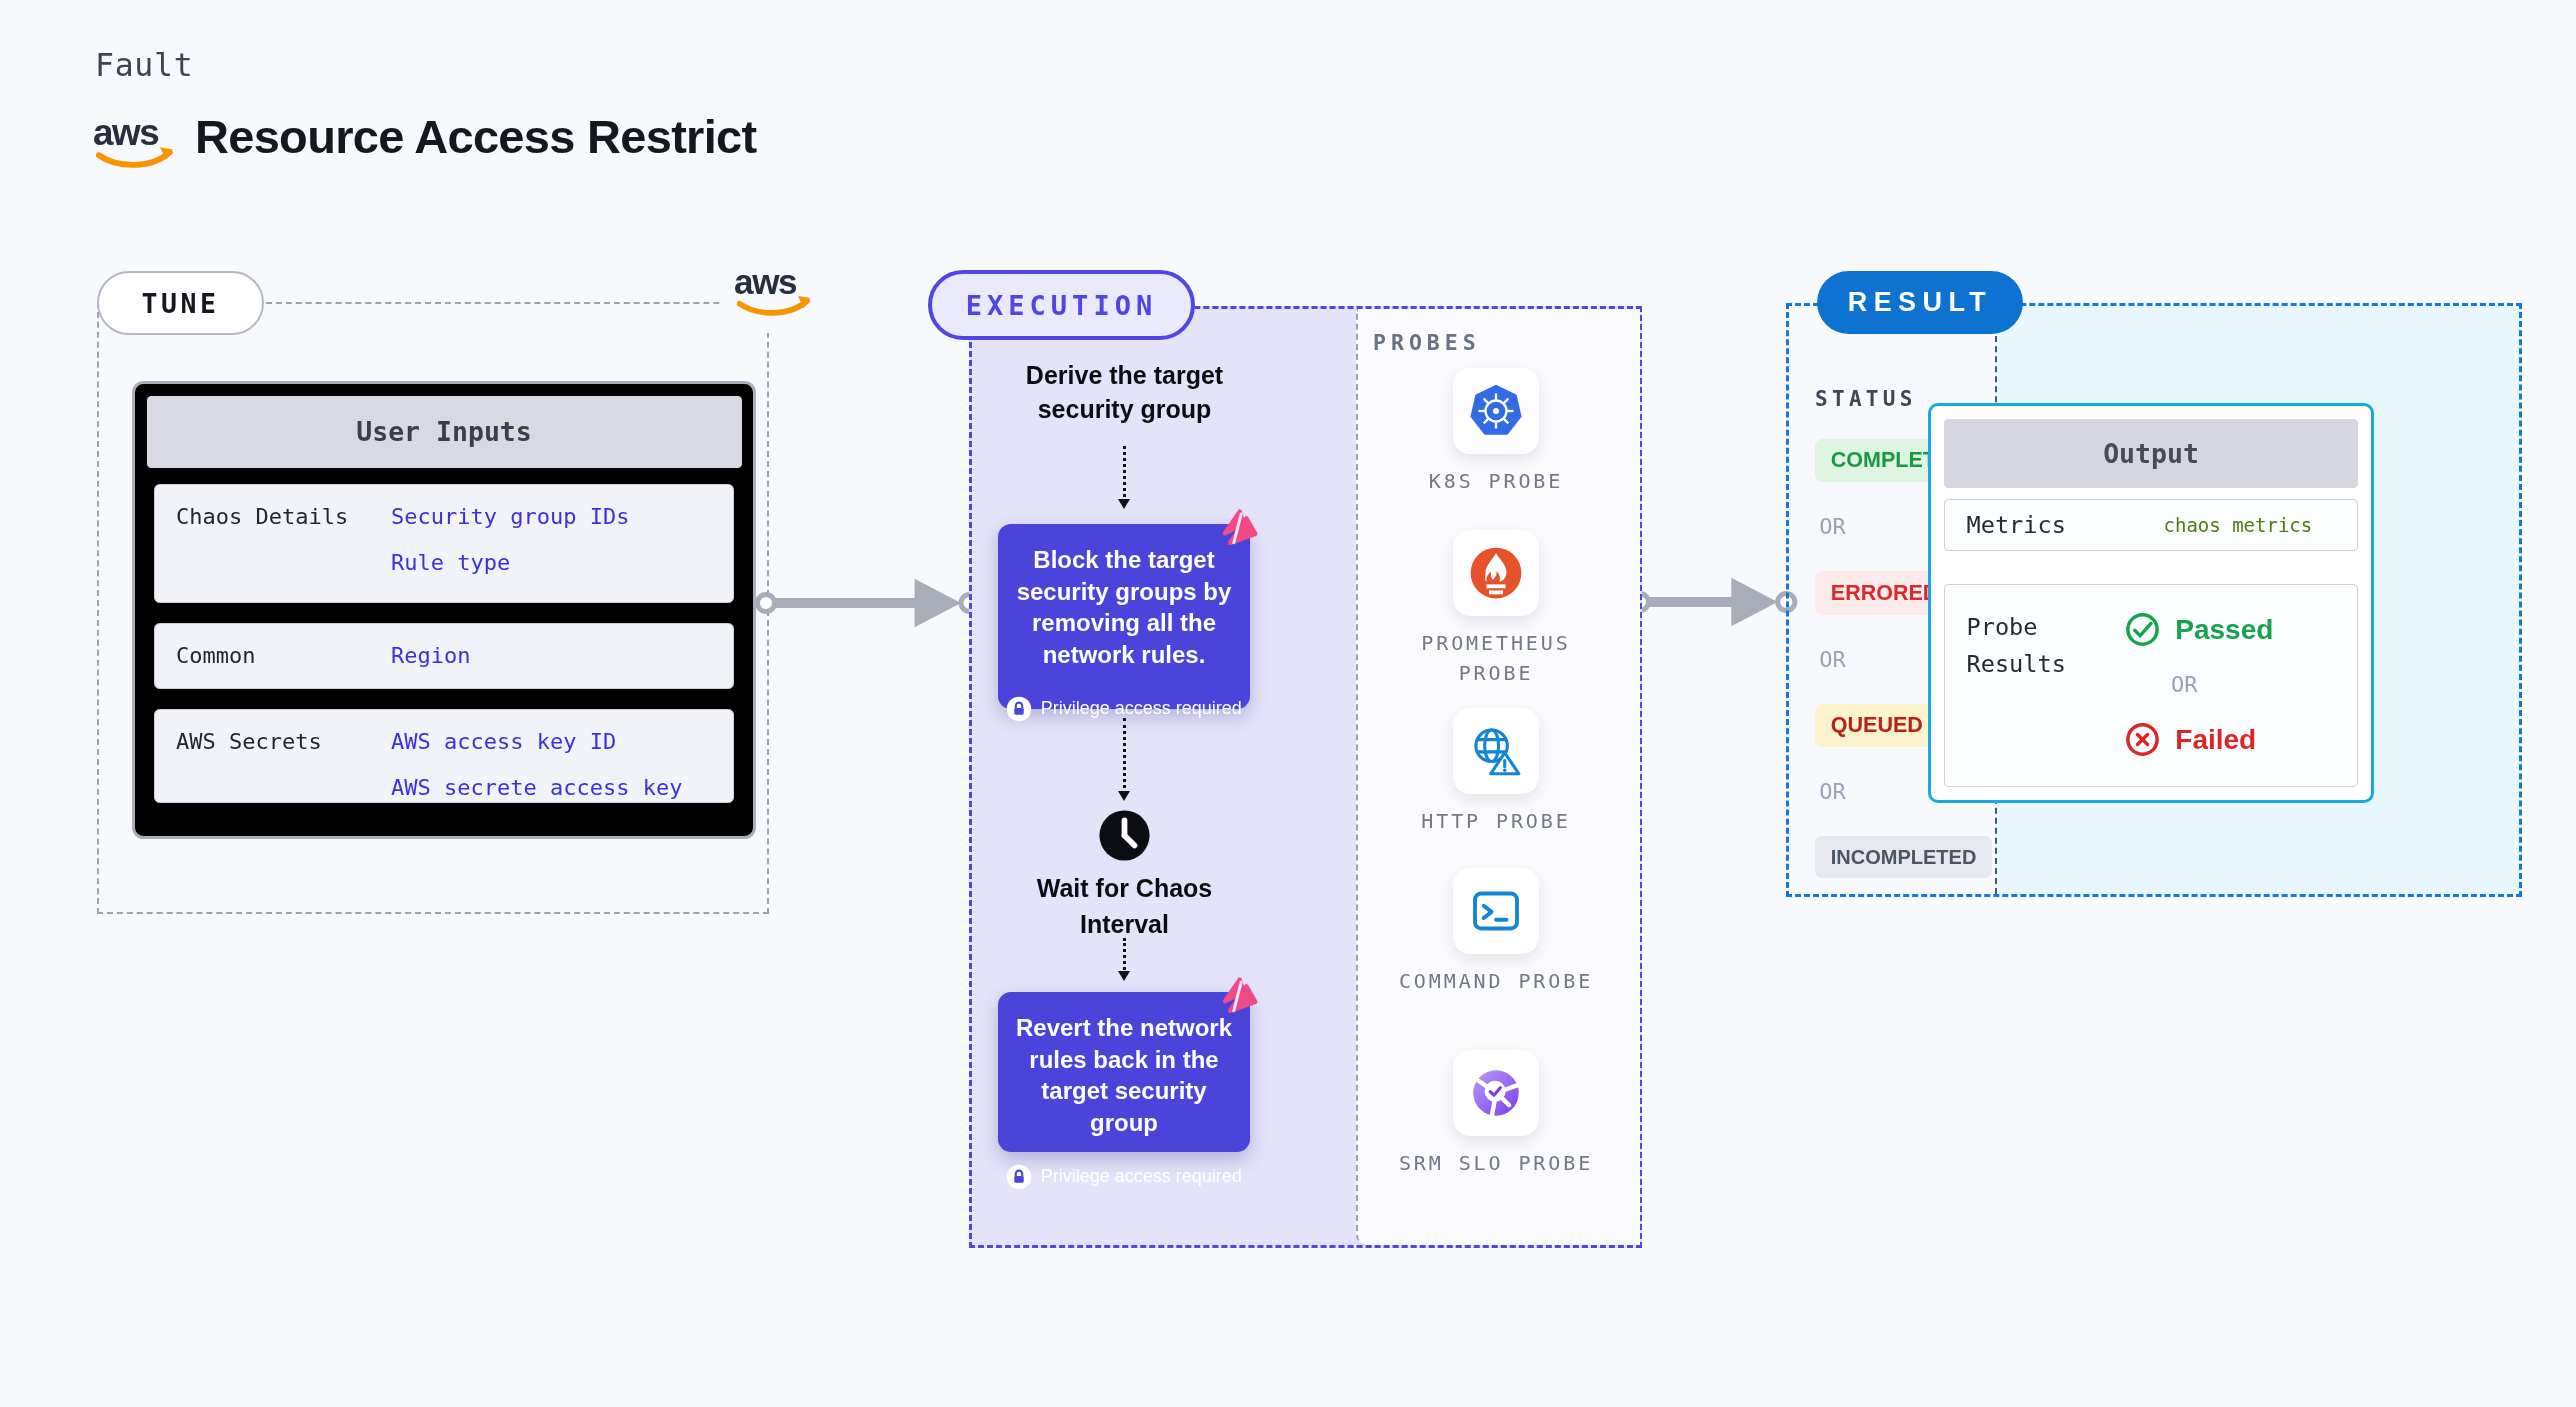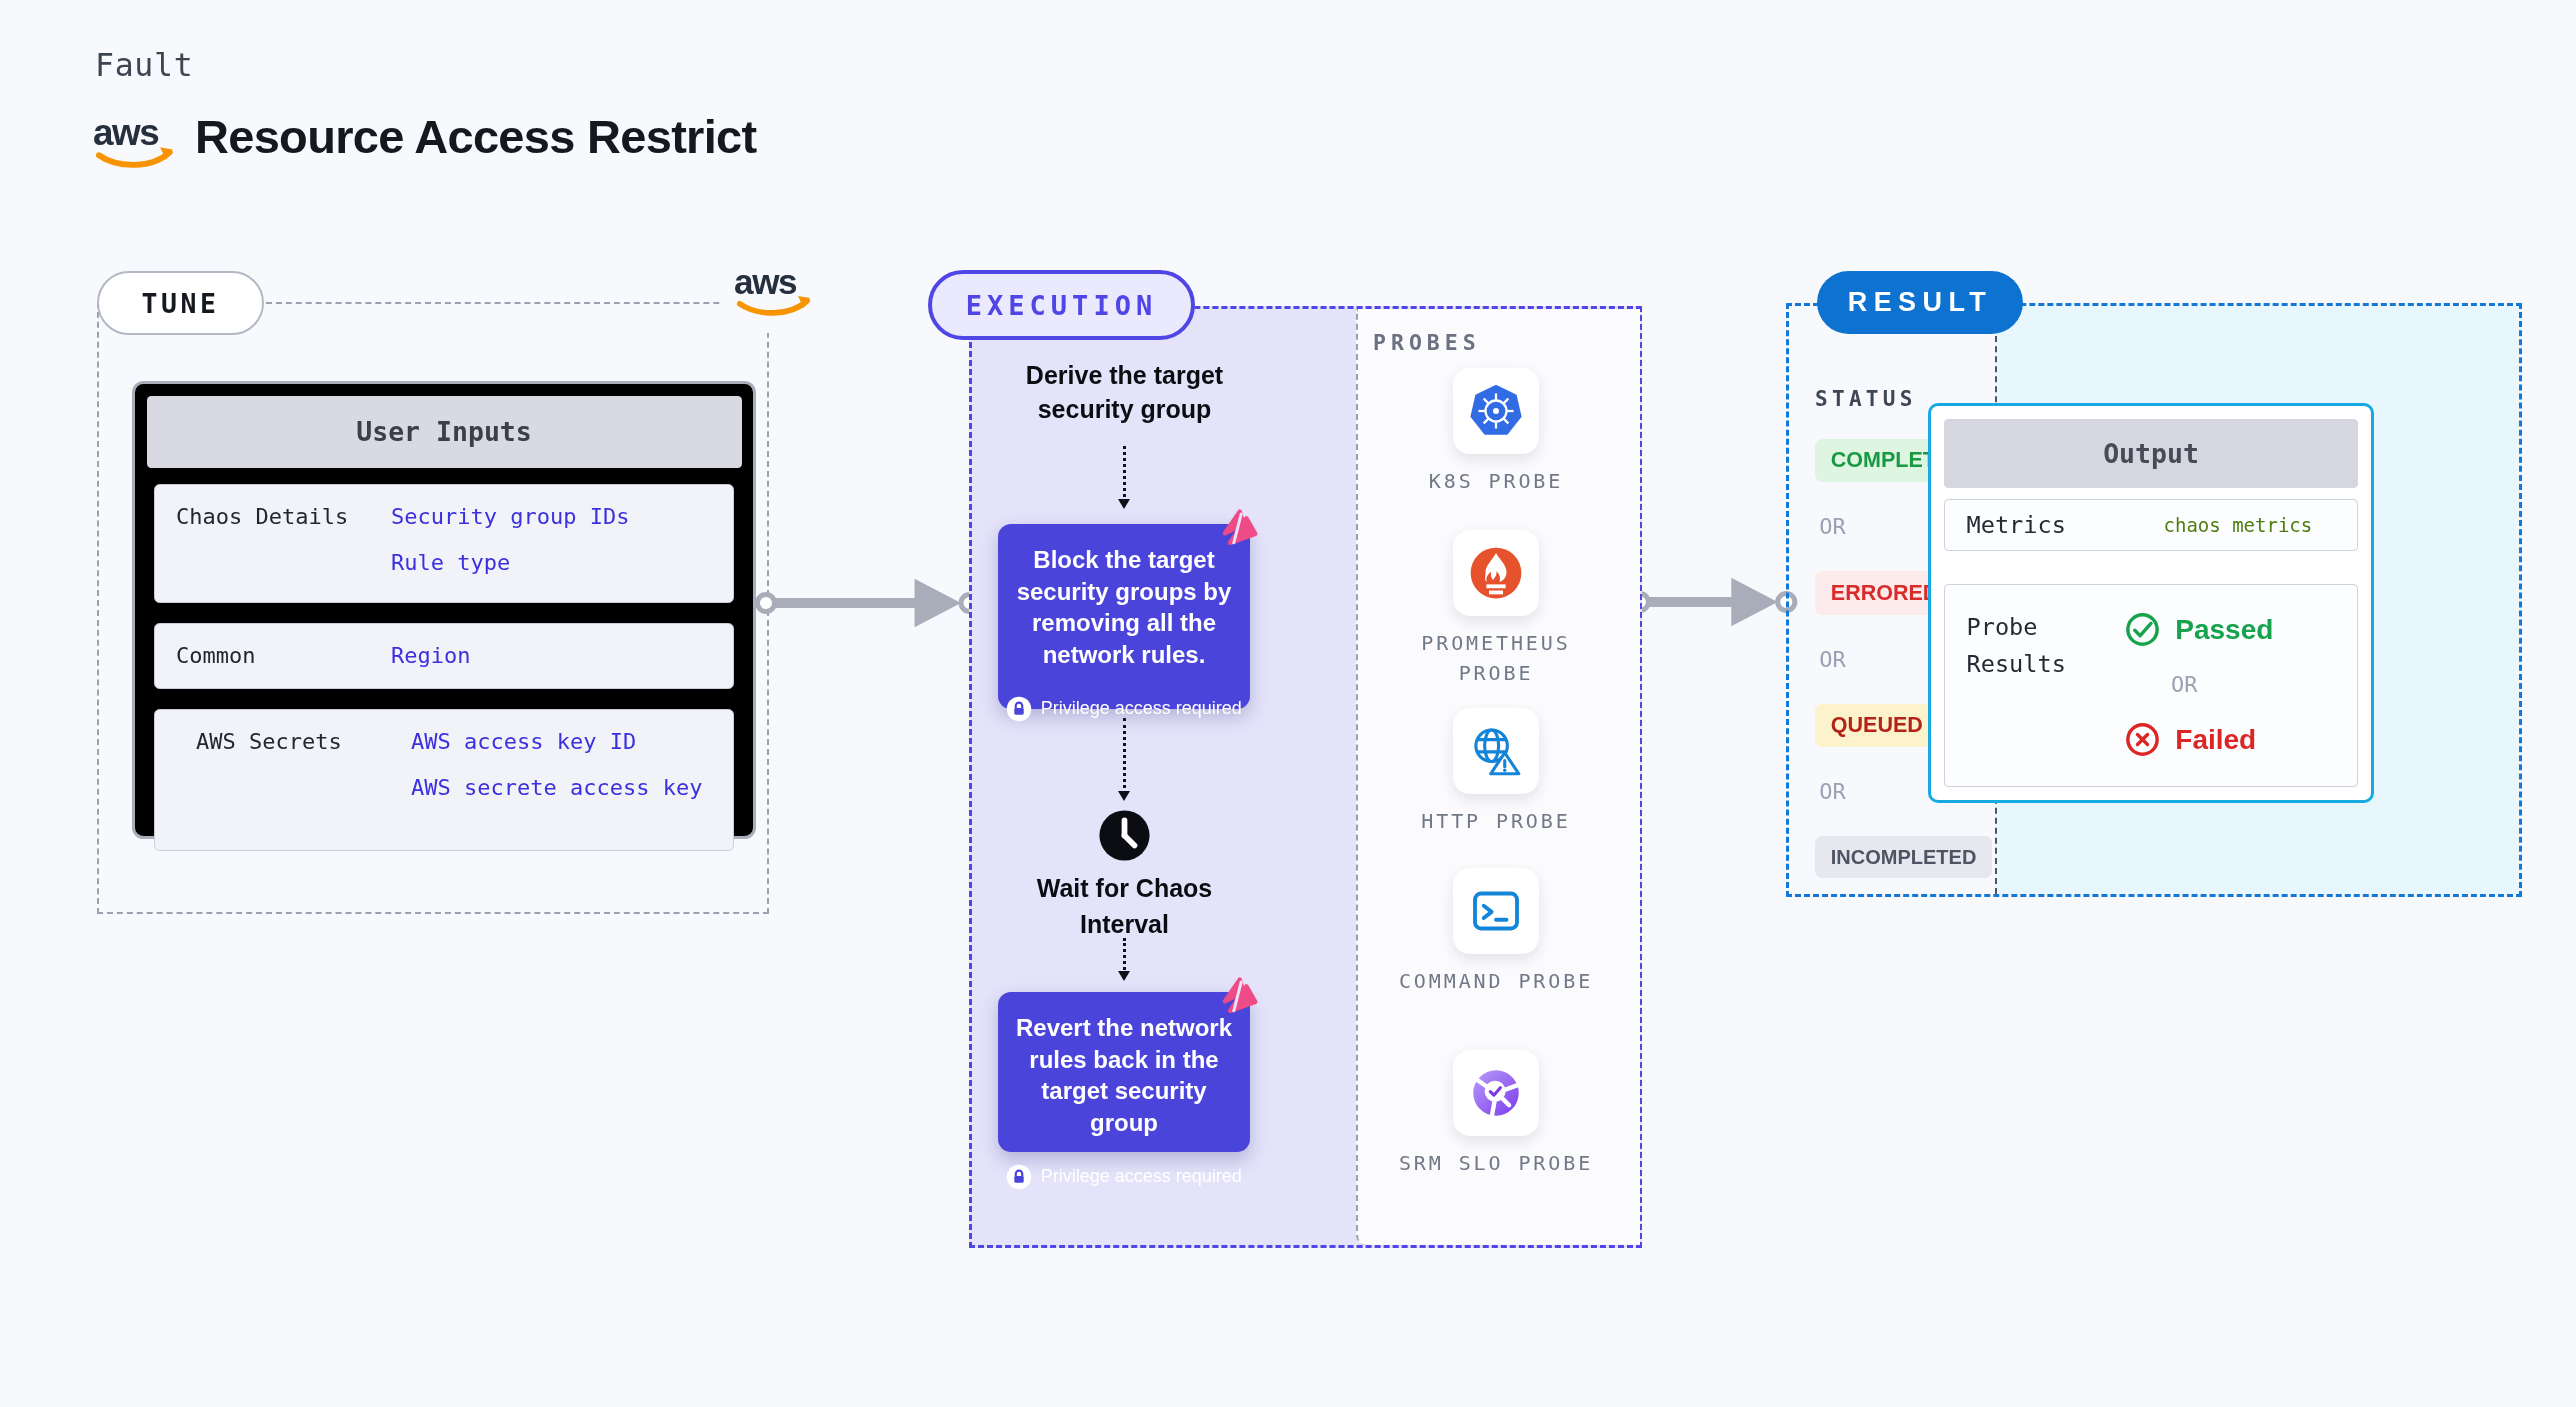--- a/index.html
+++ b/index.html
@@ -30,21 +30,21 @@
   .ui-card{left:132px;top:381px;width:624px;height:458px;background:#000000;
            border:3.6px solid #a9aeba;border-radius:11.5px;box-sizing:border-box;}
   .ui-head{position:absolute;left:11.5px;top:11.5px;right:11.5px;height:72px;background:#d9d9e3;
            border-radius:4.3px;display:flex;align-items:center;justify-content:center;
            font-size:26.5px;font-weight:bold;color:#3b3f4a;}
   .ui-rows{position:absolute;left:18.6px;right:18.6px;top:100px;display:flex;flex-direction:column;gap:20px;}
   .ui-row{background:#f2f3f8;border:1.4px solid #c9cdd9;border-radius:5.7px;display:flex;box-sizing:border-box;}
   .ui-row .lbl{padding:18.6px 0 0 21.5px;font-size:22px;color:#23262e;width:215px;flex:none;}
   .ui-row .vals{padding-top:18.6px;display:flex;flex-direction:column;gap:21.5px;}
   .ui-row .vals div{font-size:22px;color:#3b30dd;}
-  .row-1{height:66px;} .row-2{height:119px;} .row-3{height:142px;padding-left:20px;}
+  .row-1{height:66px;} .row-2{height:119px;} .row-3{height:94px;}
 
   
   .arrow1{left:754px;top:573px;width:229px;height:60px;}
   .arrow2{left:1628px;top:572px;width:173px;height:60px;}
   .dotv{position:absolute;width:0;border-left:3.6px dotted #101116;}
   .dotv::after{content:"";position:absolute;left:-7.9px;bottom:-11.5px;width:0;height:0;
                border:6.4px solid transparent;border-top:10.7px solid #101116;}
   .dot1{left:1123px;top:446px;height:57px;}
   .dot2{left:1123px;top:718px;height:77px;}
   .dot3{left:1123px;top:938px;height:37px;}

